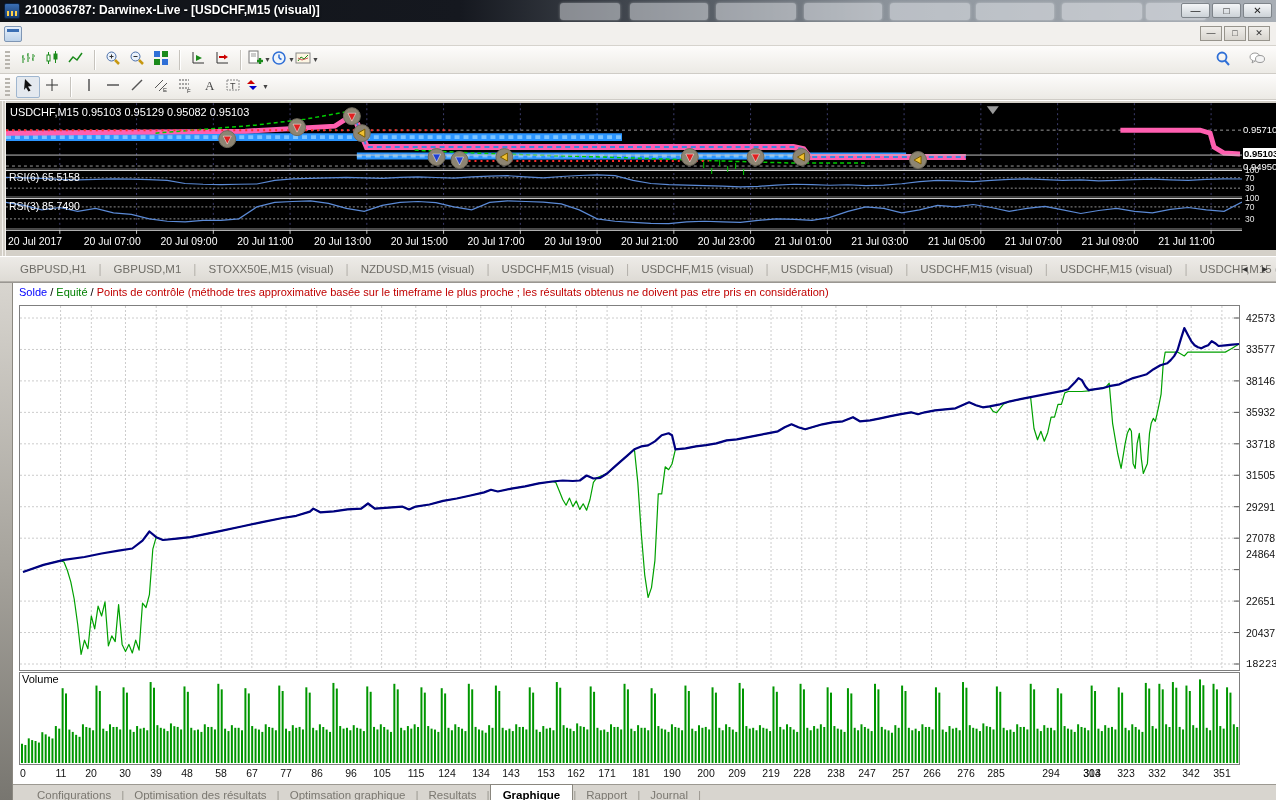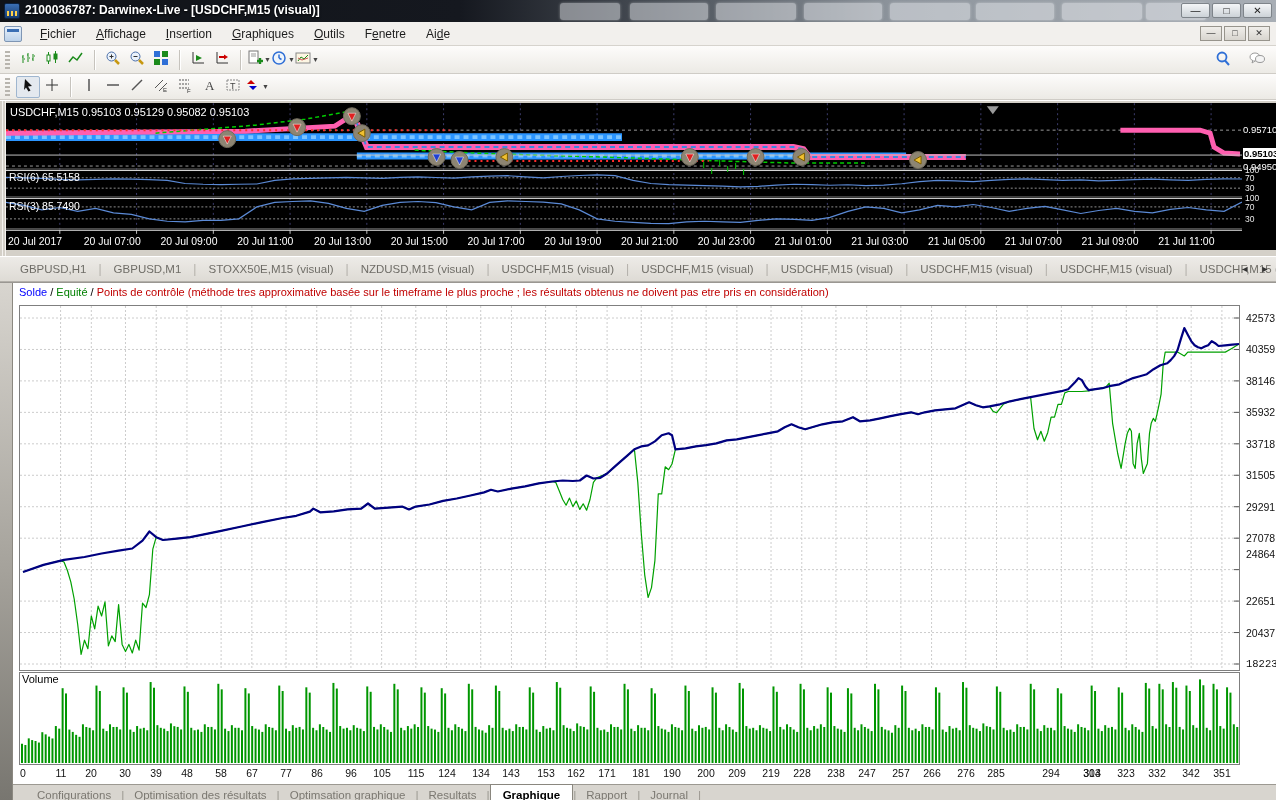--- a/index.html
+++ b/index.html
@@ -106,21 +106,20 @@
     <span id="blobs"><span class="blob" style="left: 560px; width: 60px;"></span><span class="blob" style="left: 630px; width: 78px;"></span><span class="blob" style="left: 716px; width: 80px;"></span><span class="blob" style="left: 804px; width: 78px;"></span><span class="blob" style="left: 890px; width: 80px;"></span><span class="blob" style="left: 976px; width: 78px;"></span><span class="blob" style="left: 1062px; width: 80px;"></span><span class="blob" style="left: 1146px; width: 60px;"></span></span>
     <span class="win-controls">
       <span class="win-btn">—</span>
       <span class="win-btn">□</span>
       <span class="win-btn">✕</span>
     </span>
   </div>
 
   <div class="menubar">
     <span class="menu-appicon"></span>
-    <span id="menu-items"><span class="menu-item"><u>F</u>ichier</span><span class="menu-item"><u>A</u>ffichage</span><span class="menu-item"><u>I</u>nsertion</span><span class="menu-item"><u>G</u>raphiques</span><span class="menu-item"><u>O</u>utils</span><span class="menu-item">F<u>e</u>netre</span><span class="menu-item">Ai<u>d</u>e</span></span>
     <span class="mdi-controls">
       <span class="mdi-btn">—</span>
       <span class="mdi-btn">□</span>
       <span class="mdi-btn">✕</span>
     </span>
   </div>
 
   <div class="toolbar row1" id="toolbar-main">
       <span class="grip"></span>
       <span class="tb-group">
@@ -542,21 +541,21 @@
           <line x1="1215" y1="296.0805749486653" x2="1220" y2="296.0805749486653" stroke="#555"></line>
           <line x1="1" y1="327.5402874743327" x2="1219" y2="327.5402874743327" stroke="#cccccc" stroke-dasharray="2,2"></line>
           <line x1="1215" y1="327.5402874743327" x2="1220" y2="327.5402874743327" stroke="#555"></line>
           <line x1="1" y1="359" x2="1219" y2="359" stroke="#cccccc" stroke-dasharray="2,2"></line>
           <line x1="1215" y1="359" x2="1220" y2="359" stroke="#555"></line>
           <polyline points="4.0,267.0 24.5,259.9 41.6,255.6 45.0,257.0 48.4,265.5 51.8,276.9 55.2,294.0 58.7,319.5 62.1,349.4 65.5,335.2 68.9,343.7 72.3,311.0 75.7,323.8 79.1,301.1 82.6,311.0 86.0,296.8 89.4,340.9 92.8,330.9 96.2,336.6 99.6,299.6 103.1,339.4 106.5,346.5 109.9,339.4 113.3,348.0 116.7,335.2 120.1,345.1 123.5,298.2 127.0,302.5 130.4,289.7 133.8,244.2 137.2,232.2 144.0,235.0 157.7,233.6 171.4,232.2 185.0,229.3 202.1,225.8 222.6,221.5 243.1,217.2 263.6,213.0 277.3,210.8 290.9,206.6 294.3,203.6 301.2,207.3 314.8,206.3 328.5,204.4 342.2,203.6 349.0,198.5 355.8,203.6 369.5,202.6 383.1,201.6 390.0,204.4 396.8,201.6 410.5,199.5 424.1,195.9 437.8,193.5 451.5,190.5 465.1,187.4 472.0,184.8 478.8,186.5 492.4,183.6 506.1,181.4 519.8,178.4 533.4,176.5 536.8,177.4 540.3,186.0 543.7,194.5 547.1,200.2 550.5,193.1 553.9,201.6 557.3,195.9 560.8,204.4 564.2,198.8 567.6,205.2 571.0,194.5 574.4,177.4 577.8,172.8 588.1,168.5 594.9,162.4 601.7,156.4 608.6,150.4 615.4,144.3 618.8,177.4 622.2,227.2 625.7,269.8 629.1,292.5 632.5,282.6 635.9,255.6 639.3,188.8 642.7,188.8 646.2,161.8 649.6,164.7 653.0,159.0 656.4,144.3 666.6,143.3 676.9,141.4 687.1,140.2 697.4,138.4 707.6,135.4 717.9,134.4 728.1,132.4 738.4,130.3 748.6,128.3 758.9,126.3 765.7,122.3 772.5,119.3 779.4,122.3 786.2,124.3 793.0,122.3 803.3,119.3 813.5,117.3 823.8,116.3 834.0,112.2 840.8,116.3 851.1,115.4 861.3,113.4 871.6,111.2 881.8,109.2 892.1,107.3 898.9,109.2 905.7,107.3 916.0,105.3 926.2,104.3 936.5,103.3 943.3,100.3 950.1,97.3 957.0,100.3 963.8,102.3 970.6,101.3 974.1,106.4 977.5,107.8 980.9,103.6 984.3,99.3 991.1,96.3 1001.4,94.2 1011.6,92.2 1015.0,123.5 1018.5,134.8 1021.9,126.3 1025.3,136.2 1028.7,127.7 1032.1,112.1 1035.5,112.1 1039.0,99.3 1042.4,99.3 1045.8,87.9 1049.2,86.5 1056.0,86.5 1062.9,86.5 1069.7,85.8 1076.5,84.2 1083.4,83.2 1086.8,82.2 1090.2,78.1 1093.6,118.3 1098.7,148.5 1102.1,163.4 1106.2,138.4 1108.3,128.3 1110.7,123.3 1112.4,126.3 1114.1,158.4 1116.2,163.4 1118.2,138.4 1120.3,128.3 1122.3,153.4 1124.3,168.5 1128.4,158.4 1130.5,128.3 1132.2,118.3 1134.3,113.4 1136.3,116.3 1138.0,109.2 1140.1,99.3 1142.1,89.2 1144.2,59.2 1146.2,47.1 1158.5,47.1 1165.3,51.0 1168.8,47.1 1182.4,47.1 1199.5,47.1 1206.3,47.1 1209.7,45.3 1213.2,43.2 1220.0,39.0" fill="none" stroke="#00a000" stroke-width="1.2" stroke-linejoin="round"></polyline>
           <polyline points="4.0,267.0 24.5,259.9 45.0,254.9 65.5,252.0 82.6,248.5 99.6,245.7 113.3,243.5 123.5,235.7 130.4,226.5 137.2,232.2 144.0,235.0 157.7,233.6 171.4,232.2 185.0,229.3 202.1,225.8 222.6,221.5 243.1,217.2 263.6,213.0 277.3,210.8 290.9,206.6 294.3,203.6 301.2,207.3 314.8,206.3 328.5,204.4 342.2,203.6 349.0,198.5 355.8,203.6 369.5,202.6 383.1,201.6 390.0,204.4 396.8,201.6 410.5,199.5 424.1,195.9 437.8,193.5 451.5,190.5 465.1,187.4 472.0,184.8 478.8,186.5 492.4,183.6 506.1,181.4 519.8,178.4 533.4,176.5 543.7,175.5 553.9,176.0 560.8,175.5 567.6,170.5 574.4,173.5 581.3,172.8 588.1,168.5 594.9,162.4 601.7,156.4 608.6,150.4 615.4,144.3 622.2,141.4 629.1,140.4 635.9,136.4 642.7,130.3 649.6,128.3 653.0,130.3 656.4,144.3 666.6,143.3 676.9,141.4 687.1,140.2 697.4,138.4 707.6,135.4 717.9,134.4 728.1,132.4 738.4,130.3 748.6,128.3 758.9,126.3 765.7,122.3 772.5,119.3 779.4,122.3 786.2,124.3 793.0,122.3 803.3,119.3 813.5,117.3 823.8,116.3 834.0,112.2 840.8,116.3 851.1,115.4 861.3,113.4 871.6,111.2 881.8,109.2 892.1,107.3 898.9,109.2 905.7,107.3 916.0,105.3 926.2,104.3 936.5,103.3 943.3,100.3 950.1,97.3 957.0,100.3 963.8,102.3 970.6,101.3 980.9,99.3 991.1,96.3 1001.4,94.2 1011.6,92.2 1021.9,90.2 1032.1,88.2 1042.4,86.2 1049.2,84.2 1056.0,77.3 1059.5,73.1 1062.9,75.1 1066.3,81.2 1069.7,85.2 1076.5,84.2 1083.4,83.2 1090.2,81.2 1100.4,79.3 1107.3,76.1 1114.1,73.1 1120.9,71.2 1127.8,69.2 1134.6,64.2 1141.4,60.2 1148.3,58.2 1151.7,55.1 1155.1,51.1 1158.5,45.3 1161.9,33.9 1165.3,23.1 1168.8,29.7 1172.2,36.1 1175.6,40.2 1179.0,42.2 1182.4,43.2 1185.8,41.6 1189.2,40.2 1192.7,36.1 1196.1,38.2 1199.5,41.0 1206.3,40.3 1213.2,39.6 1220.0,39.0" fill="none" stroke="#000080" stroke-width="2.2" stroke-linejoin="round"></polyline>
         </svg>
       <div class="yaxis" id="yaxis">
           <span class="yl" style="top: 29px;">42573</span>
-          <span class="yl" style="top: 60.4597px;">40359</span>
+          <span class="yl" style="top: 60.4597px;">33577</span>
           <span class="yl" style="top: 91.9052px;">38146</span>
           <span class="yl" style="top: 123.365px;">35932</span>
           <span class="yl" style="top: 154.825px;">33718</span>
           <span class="yl" style="top: 186.27px;">31505</span>
           <span class="yl" style="top: 217.73px;">29291</span>
           <span class="yl" style="top: 249.175px;">27078</span>
           <span class="yl" style="top: 265px;">24864</span>
           <span class="yl" style="top: 312.081px;">22651</span>
           <span class="yl" style="top: 343.54px;">20437</span>
           <span class="yl" style="top: 375px; font-family: Liberation Mono, monospace;">18223</span>

